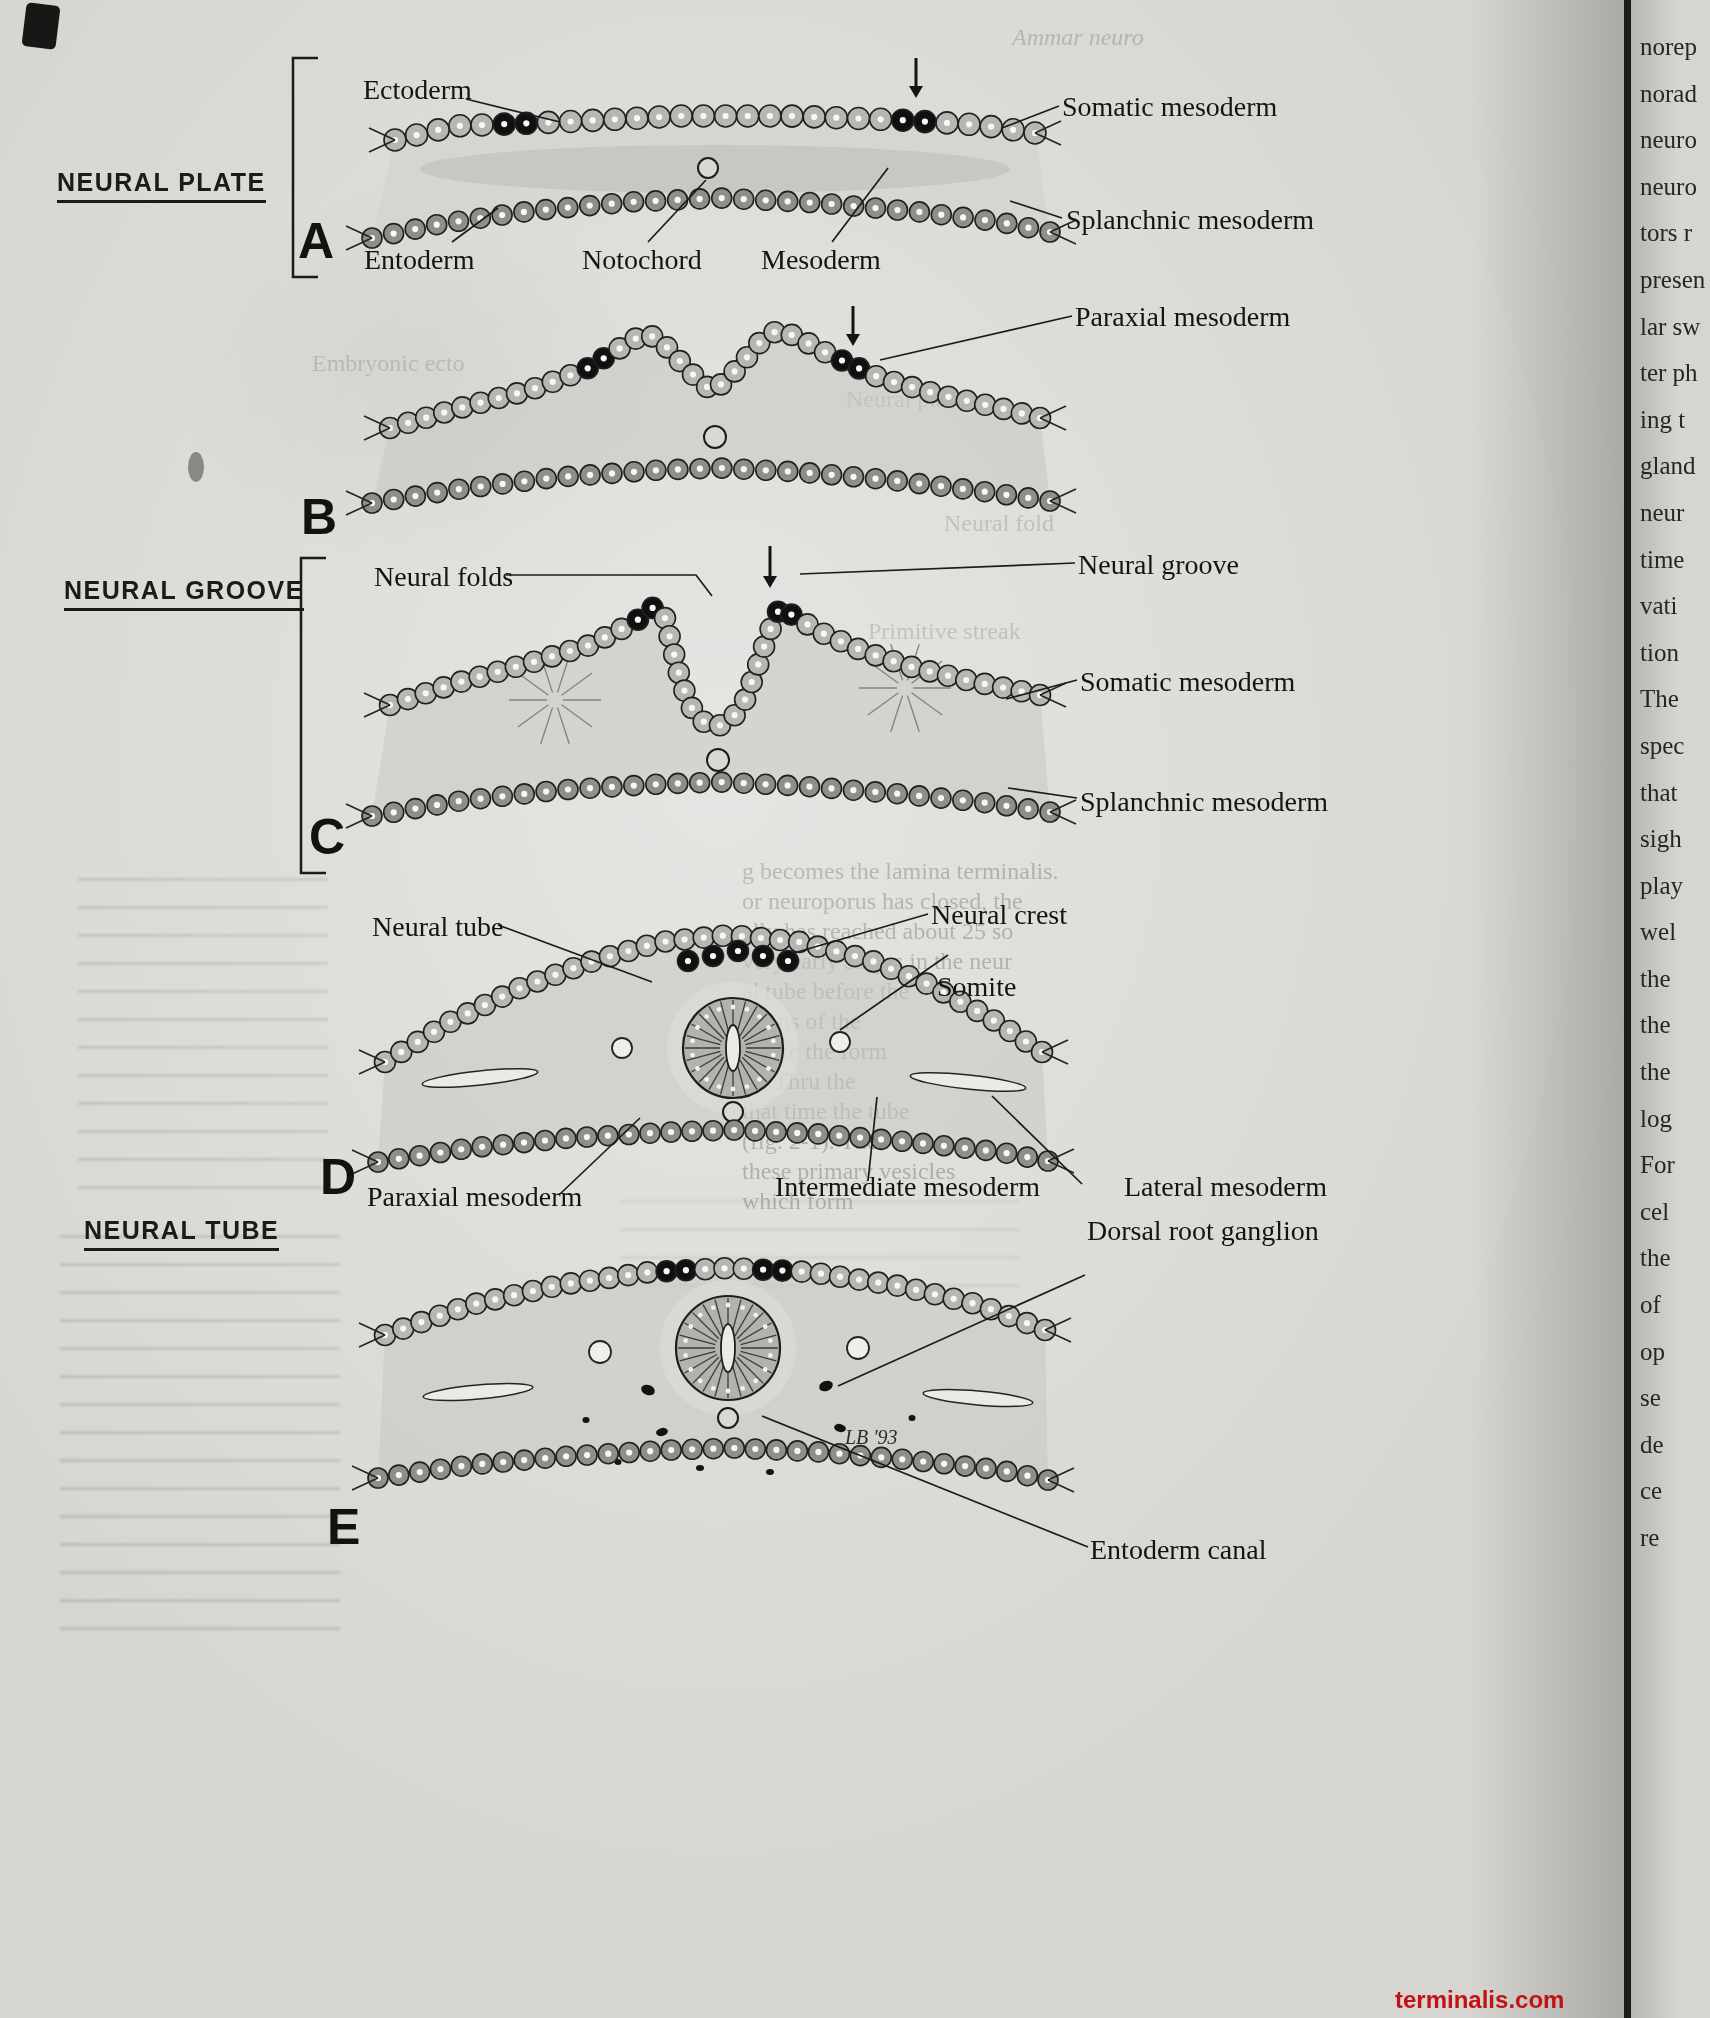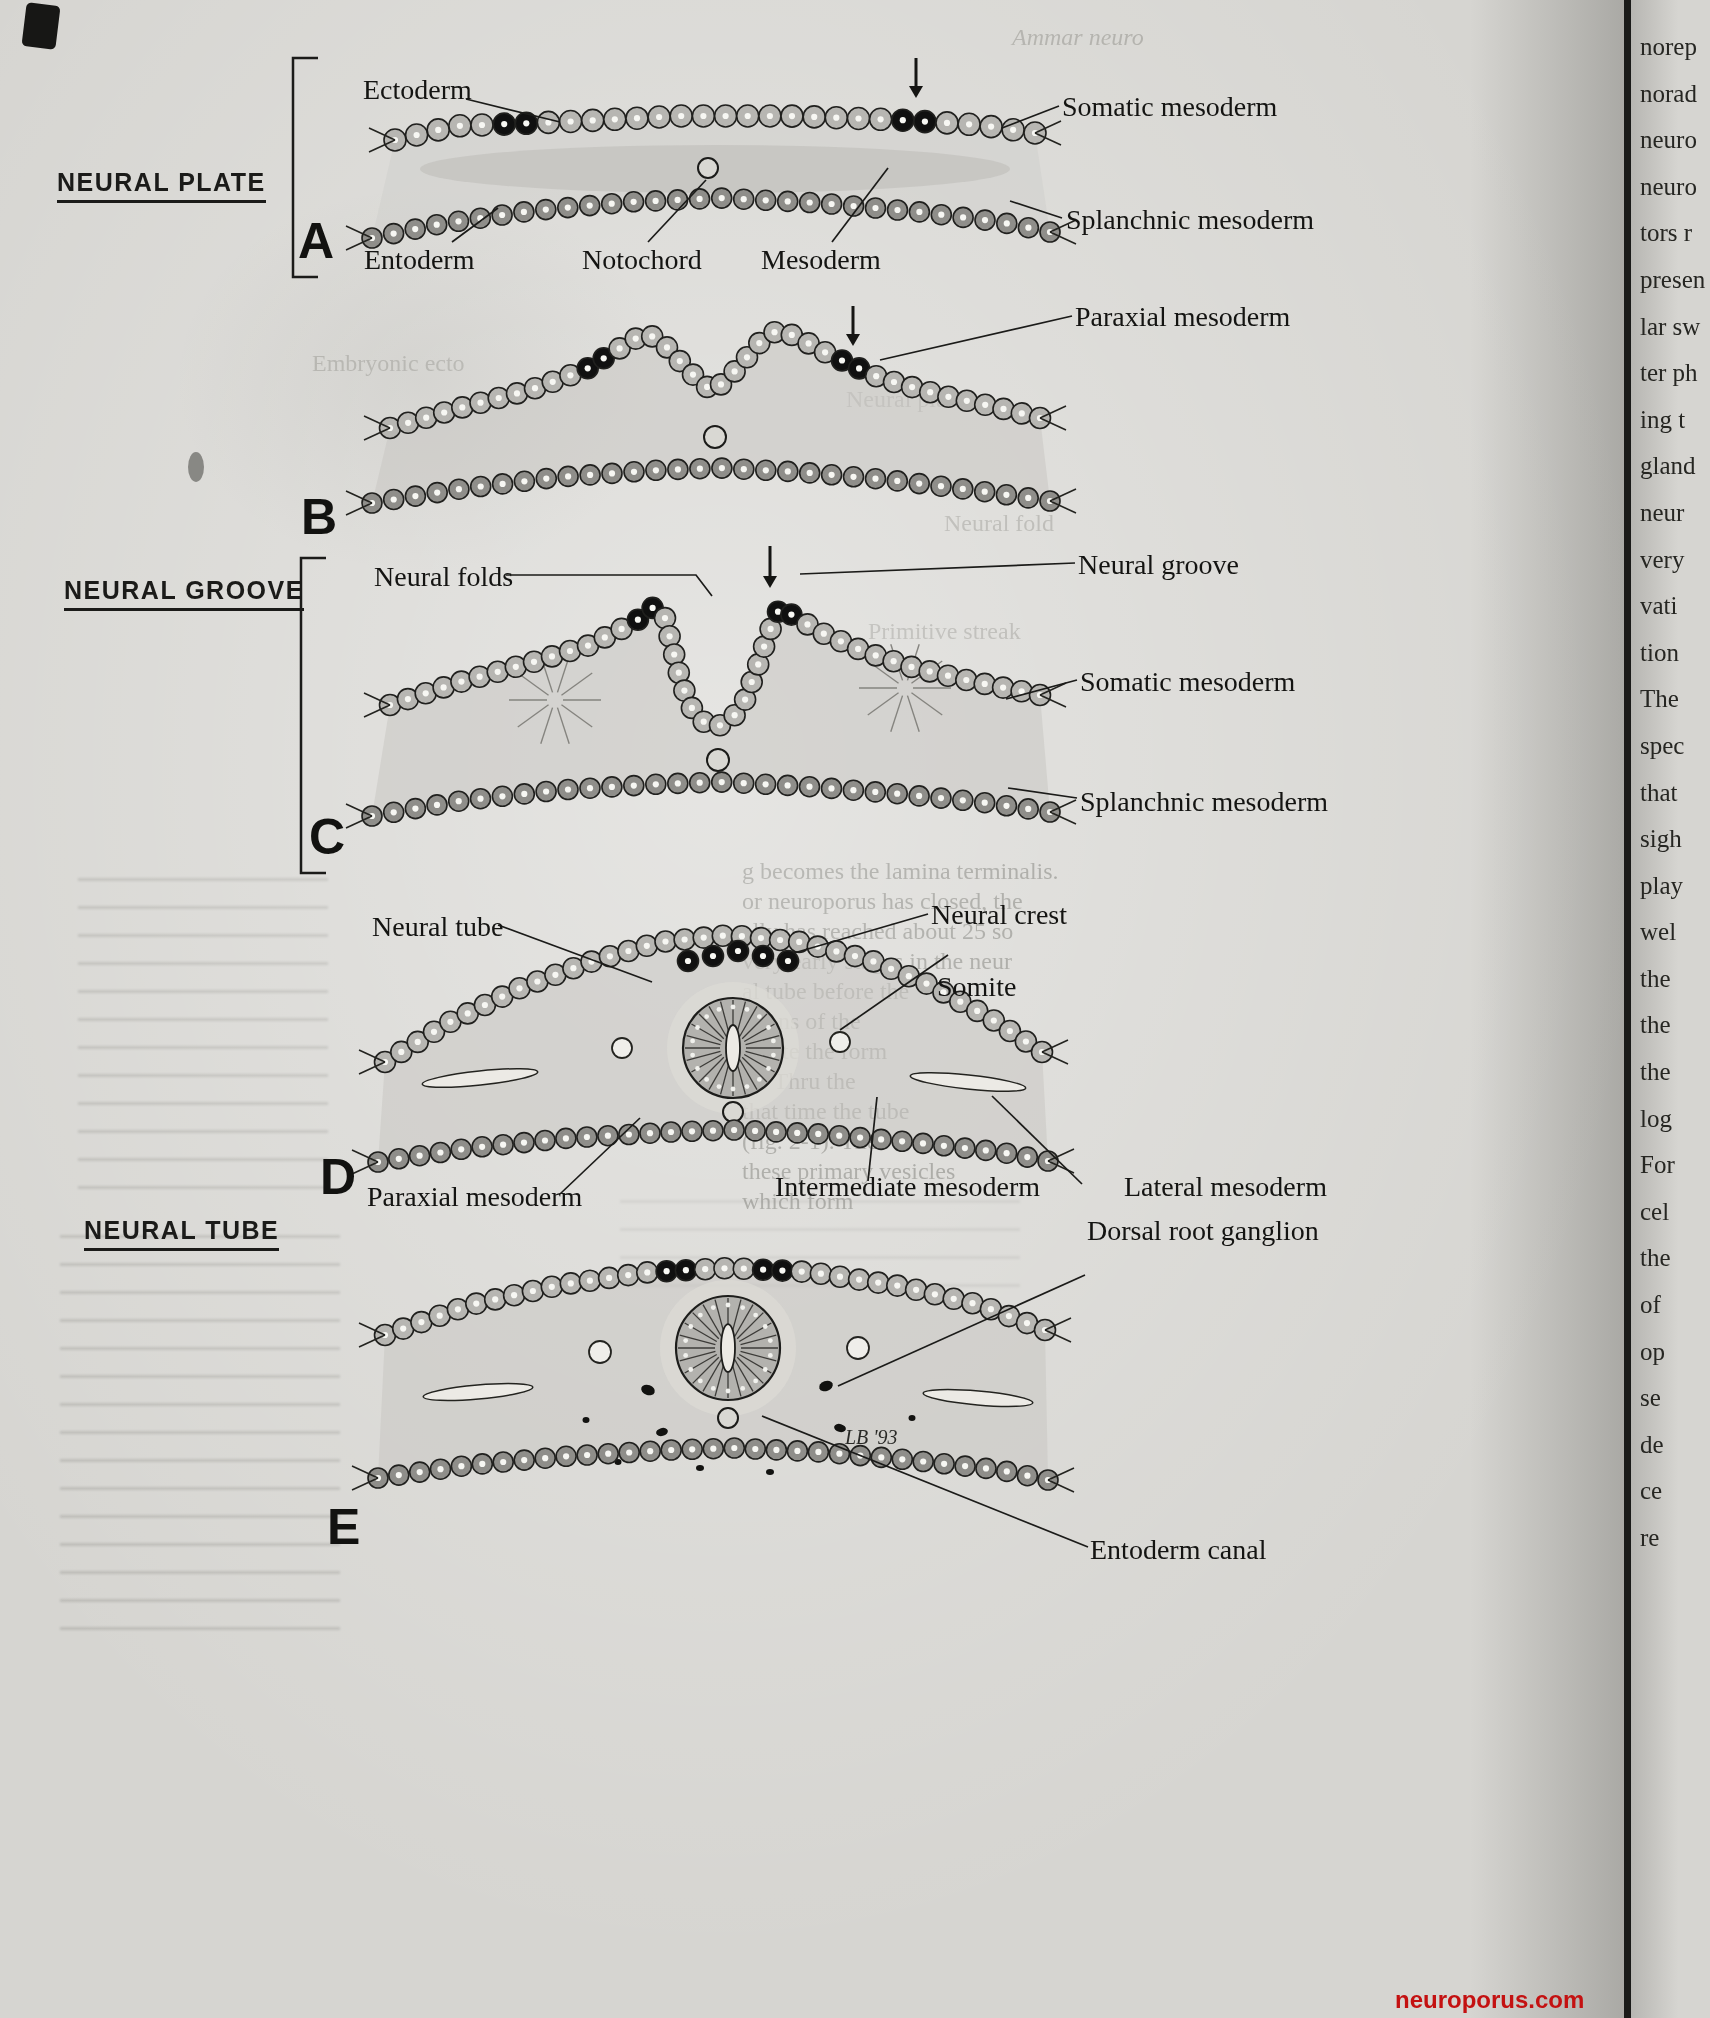--- a/index.html
+++ b/index.html
@@ -1064,21 +1064,21 @@
         <span class="margin-line">norad</span>
         <span class="margin-line">neuro</span>
         <span class="margin-line">neuro</span>
         <span class="margin-line">tors r</span>
         <span class="margin-line">presen</span>
         <span class="margin-line">lar sw</span>
         <span class="margin-line">ter ph</span>
         <span class="margin-line">ing t</span>
         <span class="margin-line">gland</span>
         <span class="margin-line">neur</span>
-        <span class="margin-line">very</span>
+        <span class="margin-line">time</span>
         <span class="margin-line">vati</span>
         <span class="margin-line">tion</span>
         <span class="margin-line">The</span>
         <span class="margin-line">spec</span>
         <span class="margin-line">that</span>
         <span class="margin-line">sigh</span>
         <span class="margin-line">play</span>
         <span class="margin-line">wel</span>
         <span class="margin-line">the</span>
         <span class="margin-line">the</span>
@@ -1089,14 +1089,14 @@
         <span class="margin-line">the</span>
         <span class="margin-line">of</span>
         <span class="margin-line">op</span>
         <span class="margin-line">se</span>
         <span class="margin-line">de</span>
         <span class="margin-line">ce</span>
         <span class="margin-line">re</span>
       </div>
   </div>
 
-  <div class="watermark" style="color: rgb(196, 17, 17);">neuroporus.com</div>
+  <div class="watermark" style="color: rgb(196, 17, 17);">terminalis.com</div>
 </div>
 
 </body></html>

